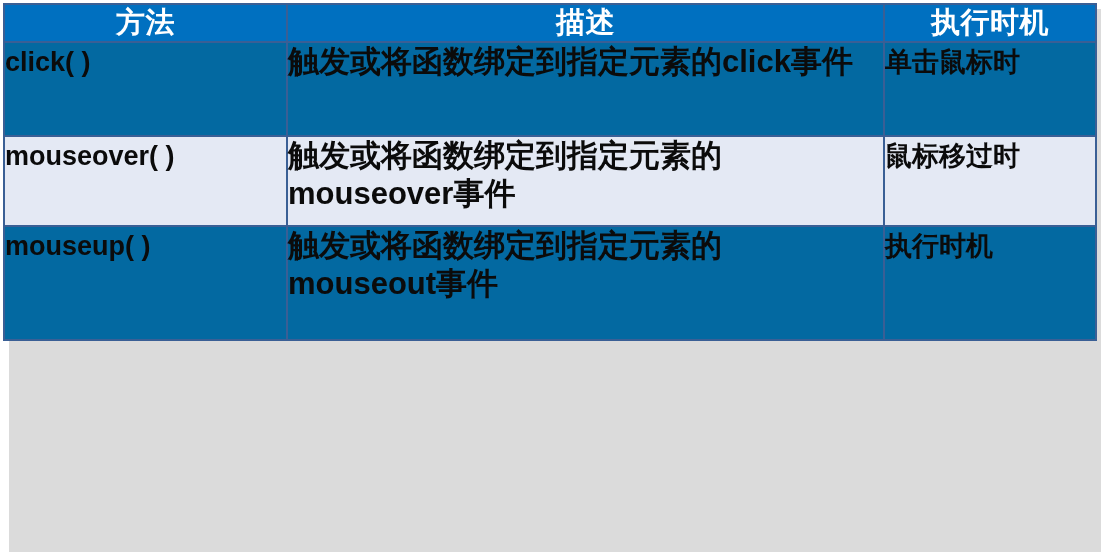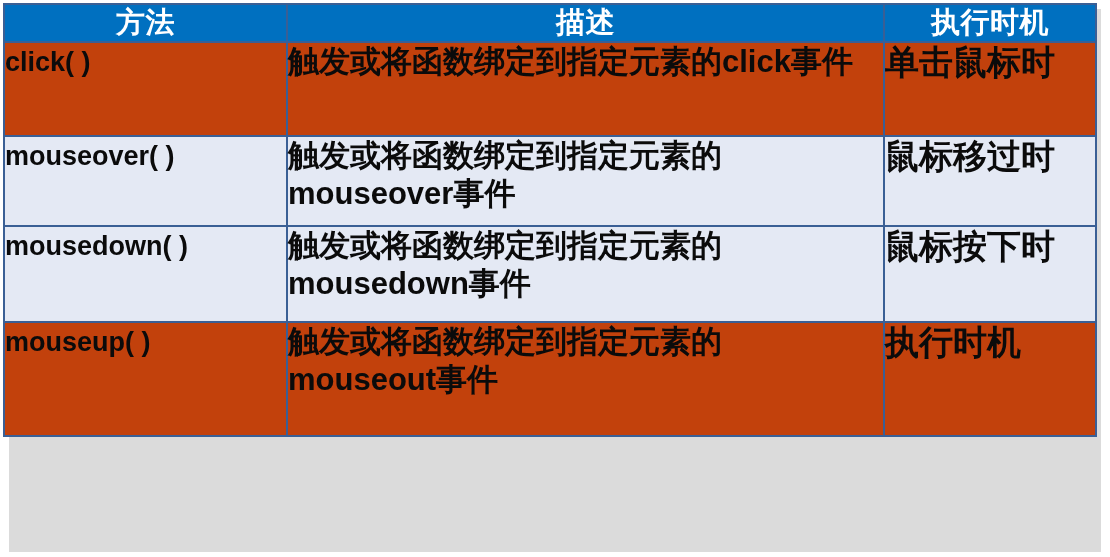--- a/index.html
+++ b/index.html
@@ -69,40 +69,40 @@
     text-align: center;
     color: #ffffff;
     font-weight: bold;
     font-size: 29px;
     line-height: 34px;
     letter-spacing: 0.5px;
     white-space: nowrap;
   }
 
   
-  tbody tr.stripe-dark  > td { background: #c2410c; }
+  tbody tr.stripe-dark  > td { background: #0369a1; }
   tbody tr.stripe-light > td { background: #E4E9F4; }
 
   tbody td {
     padding: 3px 6px 8px 8px;
   }
 
   .cell-text {
     display: block;
     color: #0b0b0b;
     font-weight: bold;
     font-size: 27px;
     line-height: 38px;
     white-space: pre-line;
     word-break: break-word;
   }
 
   .cell-method .cell-text { font-size: 27px; }
   .cell-desc   .cell-text { font-size: 31px; }
-  .cell-timing .cell-text { font-size: 34px; white-space: nowrap; }
+  .cell-timing .cell-text { font-size: 27px; white-space: nowrap; }
 
   
   tbody tr.r1 > td { height: 92px; }
   tbody tr.r2 > td { height: 88px; margin-top: 20px; }
   tbody tr.r3 > td { height: 100px; }
   tbody tr.r4 > td { height: 94px; }
   tbody tr.r5 > td { height: 112px; }
 </style>
 </head>
 <body>
@@ -153,32 +153,20 @@
         <td class="cell-desc">
           <span class="cell-text">触发或将函数绑定到指定元素的
 mouseover事件</span>
         </td>
         <td class="cell-timing">
           <span class="cell-text">鼠标移过时</span>
         </td>
       </tr>
 
 
-      <tr class="stripe-light r4">
-        <td class="cell-method">
-          <span class="cell-text">mousedown( )</span>
-        </td>
-        <td class="cell-desc">
-          <span class="cell-text">触发或将函数绑定到指定元素的
-mousedown事件</span>
-        </td>
-        <td class="cell-timing">
-          <span class="cell-text">鼠标按下时</span>
-        </td>
-      </tr>
 
       <tr class="stripe-dark r5">
         <td class="cell-method">
           <span class="cell-text">mouseup( )</span>
         </td>
         <td class="cell-desc">
           <span class="cell-text">触发或将函数绑定到指定元素的
 mouseout事件</span>
         </td>
         <td class="cell-timing">

